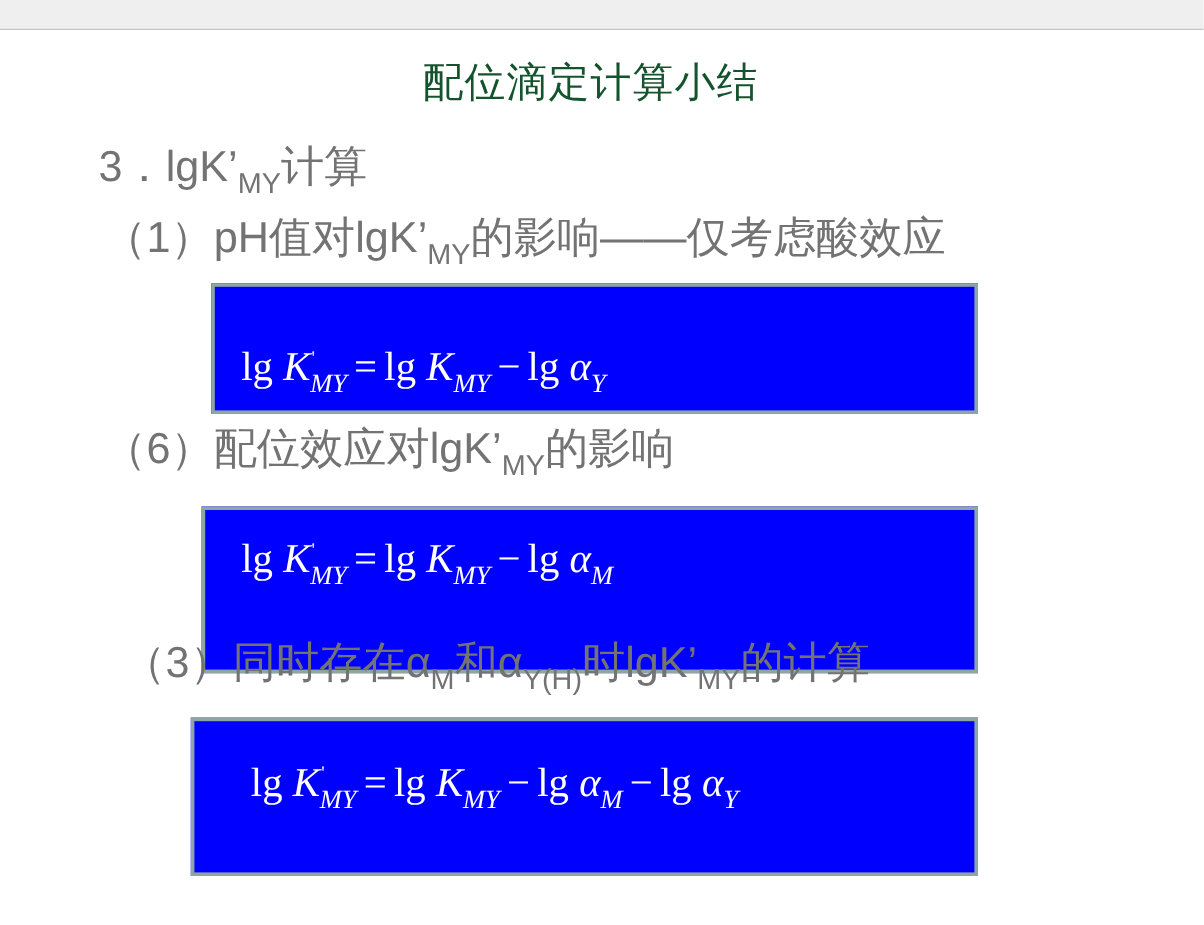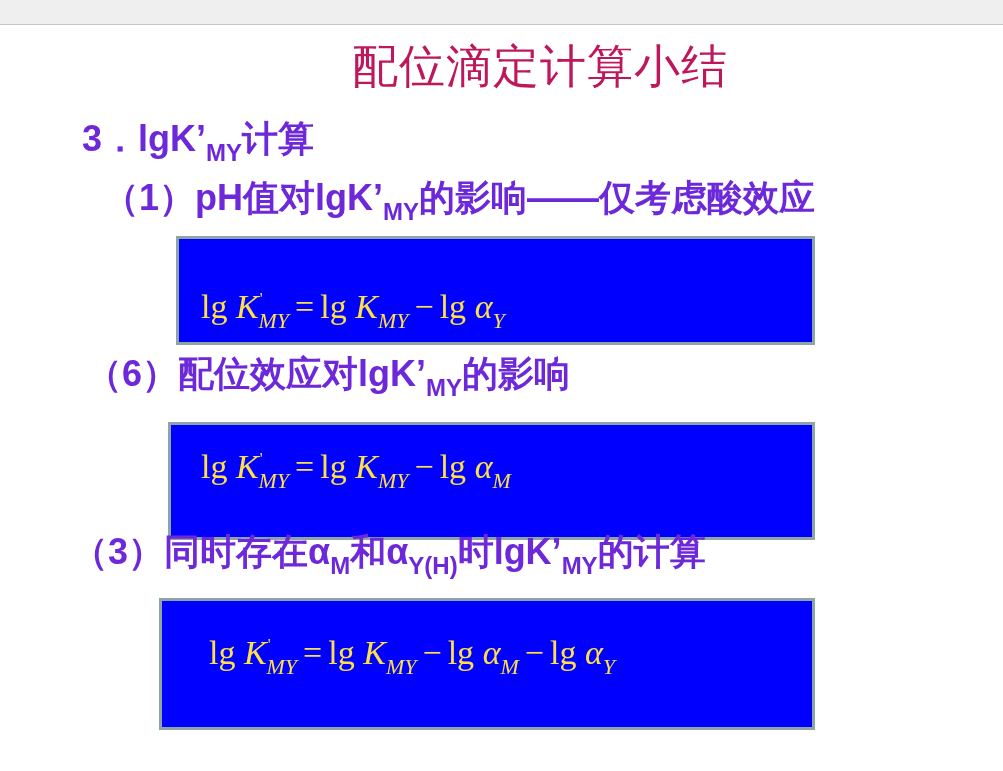--- a/index.html
+++ b/index.html
@@ -1,51 +1,51 @@
 <!DOCTYPE html>
 <html><head>
 <meta charset="utf-8">
 <style>
   html, body { margin:0; padding:0; }
   body { width:1003px; height:771px; background:#ffffff; position:relative; overflow:hidden; font-family:"Liberation Sans", sans-serif; }
   .topbar { position:absolute; left:0; top:0; width:1003px; height:24px; background:#efefef; border-bottom:1px solid #c4c4c4; }
-  .title { position:absolute; left:352px; top:42px; font-family:Liberation Mono, monospace; font-size:46px; color:#be185d; letter-spacing:1px; line-height:56px; white-space:nowrap; }
-  .line { position:absolute; font-family:"Liberation Sans", "DejaVu Sans", sans-serif; color:#6d28d9; font-size:36px; line-height:44px; white-space:nowrap;font-weight:bold; }
+  .title { position:absolute; left:352px; top:42px; font-family:Liberation Serif, serif; font-size:34px; color:#14532d; letter-spacing:1px; line-height:56px; white-space:nowrap; }
+  .line { position:absolute; font-family:"Liberation Sans", "DejaVu Sans", sans-serif; color:#737373; font-size:36px; line-height:44px; white-space:nowrap; }
   .line sub { font-size:24px; vertical-align:-10px; line-height:0; }
   .box { position:absolute; background:#0000ff; border:3px solid #8fa5a5; box-sizing:border-box; }
-  .formula { position:absolute; font-family:"Liberation Serif", serif; color:#fde047; font-size:34px; white-space:nowrap; line-height:40px; }
+  .formula { position:absolute; font-family:"Liberation Serif", serif; color:#ffffff; font-size:34px; white-space:nowrap; line-height:40px; }
   .formula .it { font-style:italic; }
   .formula sub { font-size:22px; font-style:italic; vertical-align:-10px; line-height:0; }
   .formula sup { font-size:16px; vertical-align:14px; line-height:0; margin-left:1px; margin-right:-4px; }
   .formula .op { margin:0 6px; }
 </style>
 </head>
 <body>
 
 <div class="topbar"></div>
 
 <div class="title">配位滴定计算小结</div>
 
 <div class="line" style="left:82px; top:117px;"><span>3．lgK’</span><sub>MY</sub><span>计算</span></div>
 
-<div class="line" style="left:103px; top:176px;"><span>（1）pH值对lgK’</span><sub>MY</sub><span>的影响——仅考虑酸效应</span></div>
+<div class="line" style="left:86px; top:176px;"><span>（1）pH值对lgK’</span><sub>MY</sub><span>的影响——仅考虑酸效应</span></div>
 
 <div class="box" style="left:176px; top:236px; width:639px; height:109px;">
   <div class="formula" style="left:22px; top:48px;">
     <span>lg</span> <span class="it">K</span><sup>'</sup><sub>MY</sub><span class="op">=</span><span>lg</span> <span class="it">K</span><sub>MY</sub><span class="op">−</span><span>lg</span> <span class="it">α</span><sub>Y</sub>
   </div>
 </div>
 
 <div class="line" style="left:86px; top:352px;"><span>（6）配位效应对lgK’</span><sub>MY</sub><span>的影响</span></div>
 
-<div class="box" style="left:168px; top:422px; width:647px; height:118px;text-align:center;">
+<div class="box" style="left:168px; top:422px; width:647px; height:139px;text-align:center;">
   <div class="formula" style="left:30px; top:22px;">
     <span>lg</span> <span class="it">K</span><sup>'</sup><sub>MY</sub><span class="op">=</span><span>lg</span> <span class="it">K</span><sub>MY</sub><span class="op">−</span><span>lg</span> <span class="it">α</span><sub>M</sub>
   </div>
 </div>
 
-<div class="line" style="left:72px; top:530px;text-align:right;"><span>（3）同时存在α</span><sub>M</sub><span>和α</span><sub>Y(H)</sub><span>时lgK’</span><sub>MY</sub><span>的计算</span></div>
+<div class="line" style="left:102px; top:530px;text-align:right;"><span>（3）同时存在α</span><sub>M</sub><span>和α</span><sub>Y(H)</sub><span>时lgK’</span><sub>MY</sub><span>的计算</span></div>
 
 <div class="box" style="left:159px; top:598px; width:656px; height:132px;">
   <div class="formula" style="left:47px; top:32px;">
     <span>lg</span> <span class="it">K</span><sup>'</sup><sub>MY</sub><span class="op">=</span><span>lg</span> <span class="it">K</span><sub>MY</sub><span class="op">−</span><span>lg</span> <span class="it">α</span><sub>M</sub><span class="op">−</span><span>lg</span> <span class="it">α</span><sub>Y</sub>
   </div>
 </div>
 
 </body></html>

